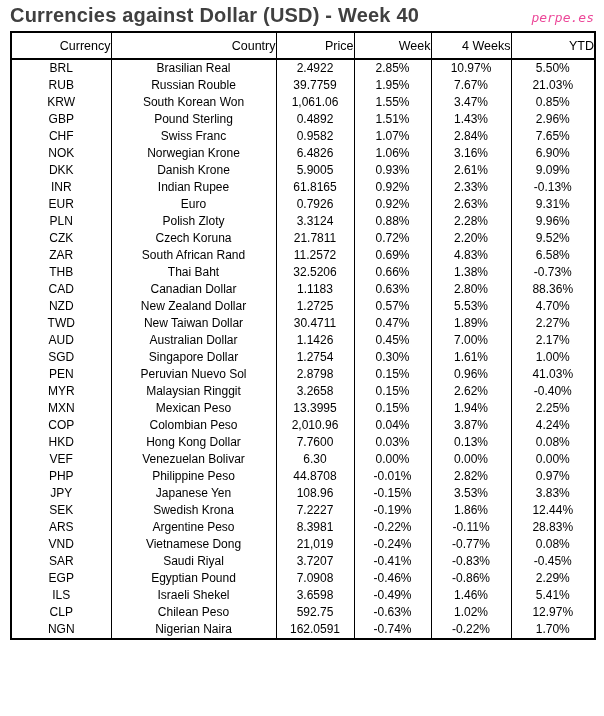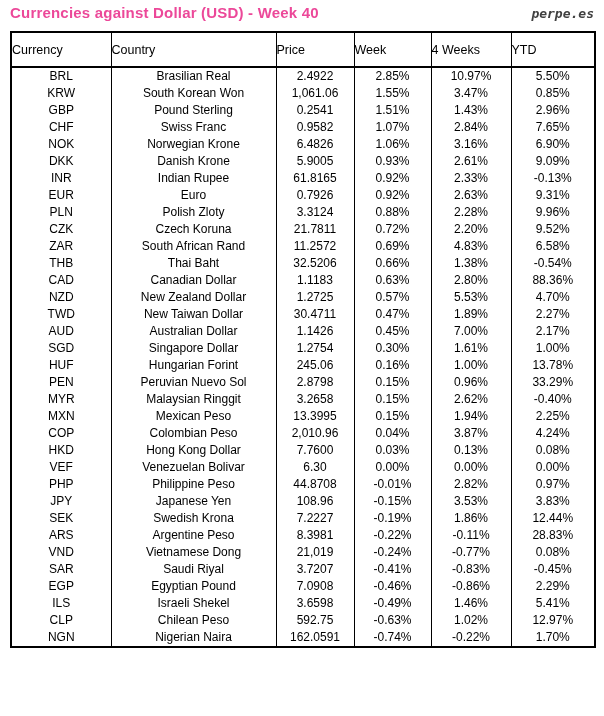--- a/index.html
+++ b/index.html
@@ -8,46 +8,46 @@
     background: #ffffff;
     font-family: "Liberation Sans", sans-serif;
     overflow: hidden;
   }
   .page { width: 604px; height: 716px; padding: 4px 8px 0 10px; }
   .titlebar {
     display: flex; justify-content: space-between; align-items: baseline;
     height: 24px; margin-bottom: 3px; padding-right: 2px;
   }
   .title {
-    font-size: 15px; font-weight: bold; color: #ec4899;
+    font-size: 20px; font-weight: bold; color: #404040;
     letter-spacing: 0.2px;
   }
   .brand {
     font-family: "DejaVu Sans Mono", monospace;
-    font-size: 13px; font-weight: bold; font-style: italic;
-    color: #404040;
+    font-size: 13px; font-weight: normal; font-style: italic;
+    color: #ec4899;
   }
   table.fx {
     border-collapse: collapse;
     width: 586px;
     table-layout: fixed;
     border: 2px solid #000000;
   }
   table.fx col.c0 { width: 100px; }
   table.fx col.c1 { width: 165px; }
   table.fx col.c2 { width: 78px; }
   table.fx col.c3 { width: 77px; }
   table.fx col.c4 { width: 80px; }
   table.fx col.c5 { width: 84px; }
   table.fx th {
     border: 1px solid #000000;
     border-bottom: 2px solid #000000;
-    height: 35px;
+    height: 27px;
     font-size: 12.5px; font-weight: normal; color: #000000;
-    text-align: left; vertical-align: middle;
+    text-align: right; vertical-align: middle;
     background: #ffffff;
   }
   table.fx td {
     border-left: 1px solid #000000;
     border-right: 1px solid #000000;
     height: 17px;
     font-size: 12px; color: #000000;
     text-align: center; vertical-align: middle;
     white-space: nowrap; overflow: hidden;
     line-height: 17px;
@@ -87,31 +87,39 @@
     <tbody>
         <tr>
           <td>BRL</td>
           <td>Brasilian Real</td>
           <td>2.4922</td>
           <td class="pos">2.85%</td>
           <td class="pos">10.97%</td>
           <td class="pos">5.50%</td>
         </tr>
         <tr>
+          <td>RUB</td>
+          <td>Russian Rouble</td>
+          <td>39.7759</td>
+          <td class="pos">1.95%</td>
+          <td class="pos">7.67%</td>
+          <td class="pos">21.03%</td>
+        </tr>
+        <tr>
           <td>KRW</td>
           <td>South Korean Won</td>
           <td>1,061.06</td>
           <td class="pos">1.55%</td>
           <td class="pos">3.47%</td>
           <td class="pos">0.85%</td>
         </tr>
         <tr>
           <td>GBP</td>
           <td>Pound Sterling</td>
-          <td>0.2541</td>
+          <td>0.4892</td>
           <td class="pos">1.51%</td>
           <td class="pos">1.43%</td>
           <td class="pos">2.96%</td>
         </tr>
         <tr>
           <td>CHF</td>
           <td>Swiss Franc</td>
           <td>0.9582</td>
           <td class="pos">1.07%</td>
           <td class="pos">2.84%</td>
@@ -172,21 +180,21 @@
           <td class="pos">0.69%</td>
           <td class="pos">4.83%</td>
           <td class="pos">6.58%</td>
         </tr>
         <tr>
           <td>THB</td>
           <td>Thai Baht</td>
           <td>32.5206</td>
           <td class="pos">0.66%</td>
           <td class="pos">1.38%</td>
-          <td class="neg">-0.54%</td>
+          <td class="neg">-0.73%</td>
         </tr>
         <tr>
           <td>CAD</td>
           <td>Canadian Dollar</td>
           <td>1.1183</td>
           <td class="pos">0.63%</td>
           <td class="pos">2.80%</td>
           <td class="pos">88.36%</td>
         </tr>
         <tr>
@@ -215,34 +223,26 @@
         </tr>
         <tr>
           <td>SGD</td>
           <td>Singapore Dollar</td>
           <td>1.2754</td>
           <td class="pos">0.30%</td>
           <td class="pos">1.61%</td>
           <td class="pos">1.00%</td>
         </tr>
         <tr>
-          <td>HUF</td>
-          <td>Hungarian Forint</td>
-          <td>245.06</td>
-          <td class="pos">0.16%</td>
-          <td class="pos">1.00%</td>
-          <td class="pos">13.78%</td>
-        </tr>
-        <tr>
           <td>PEN</td>
           <td>Peruvian Nuevo Sol</td>
           <td>2.8798</td>
           <td class="pos">0.15%</td>
           <td class="pos">0.96%</td>
-          <td class="pos">33.29%</td>
+          <td class="pos">41.03%</td>
         </tr>
         <tr>
           <td>MYR</td>
           <td>Malaysian Ringgit</td>
           <td>3.2658</td>
           <td class="pos">0.15%</td>
           <td class="pos">2.62%</td>
           <td class="neg">-0.40%</td>
         </tr>
         <tr>

